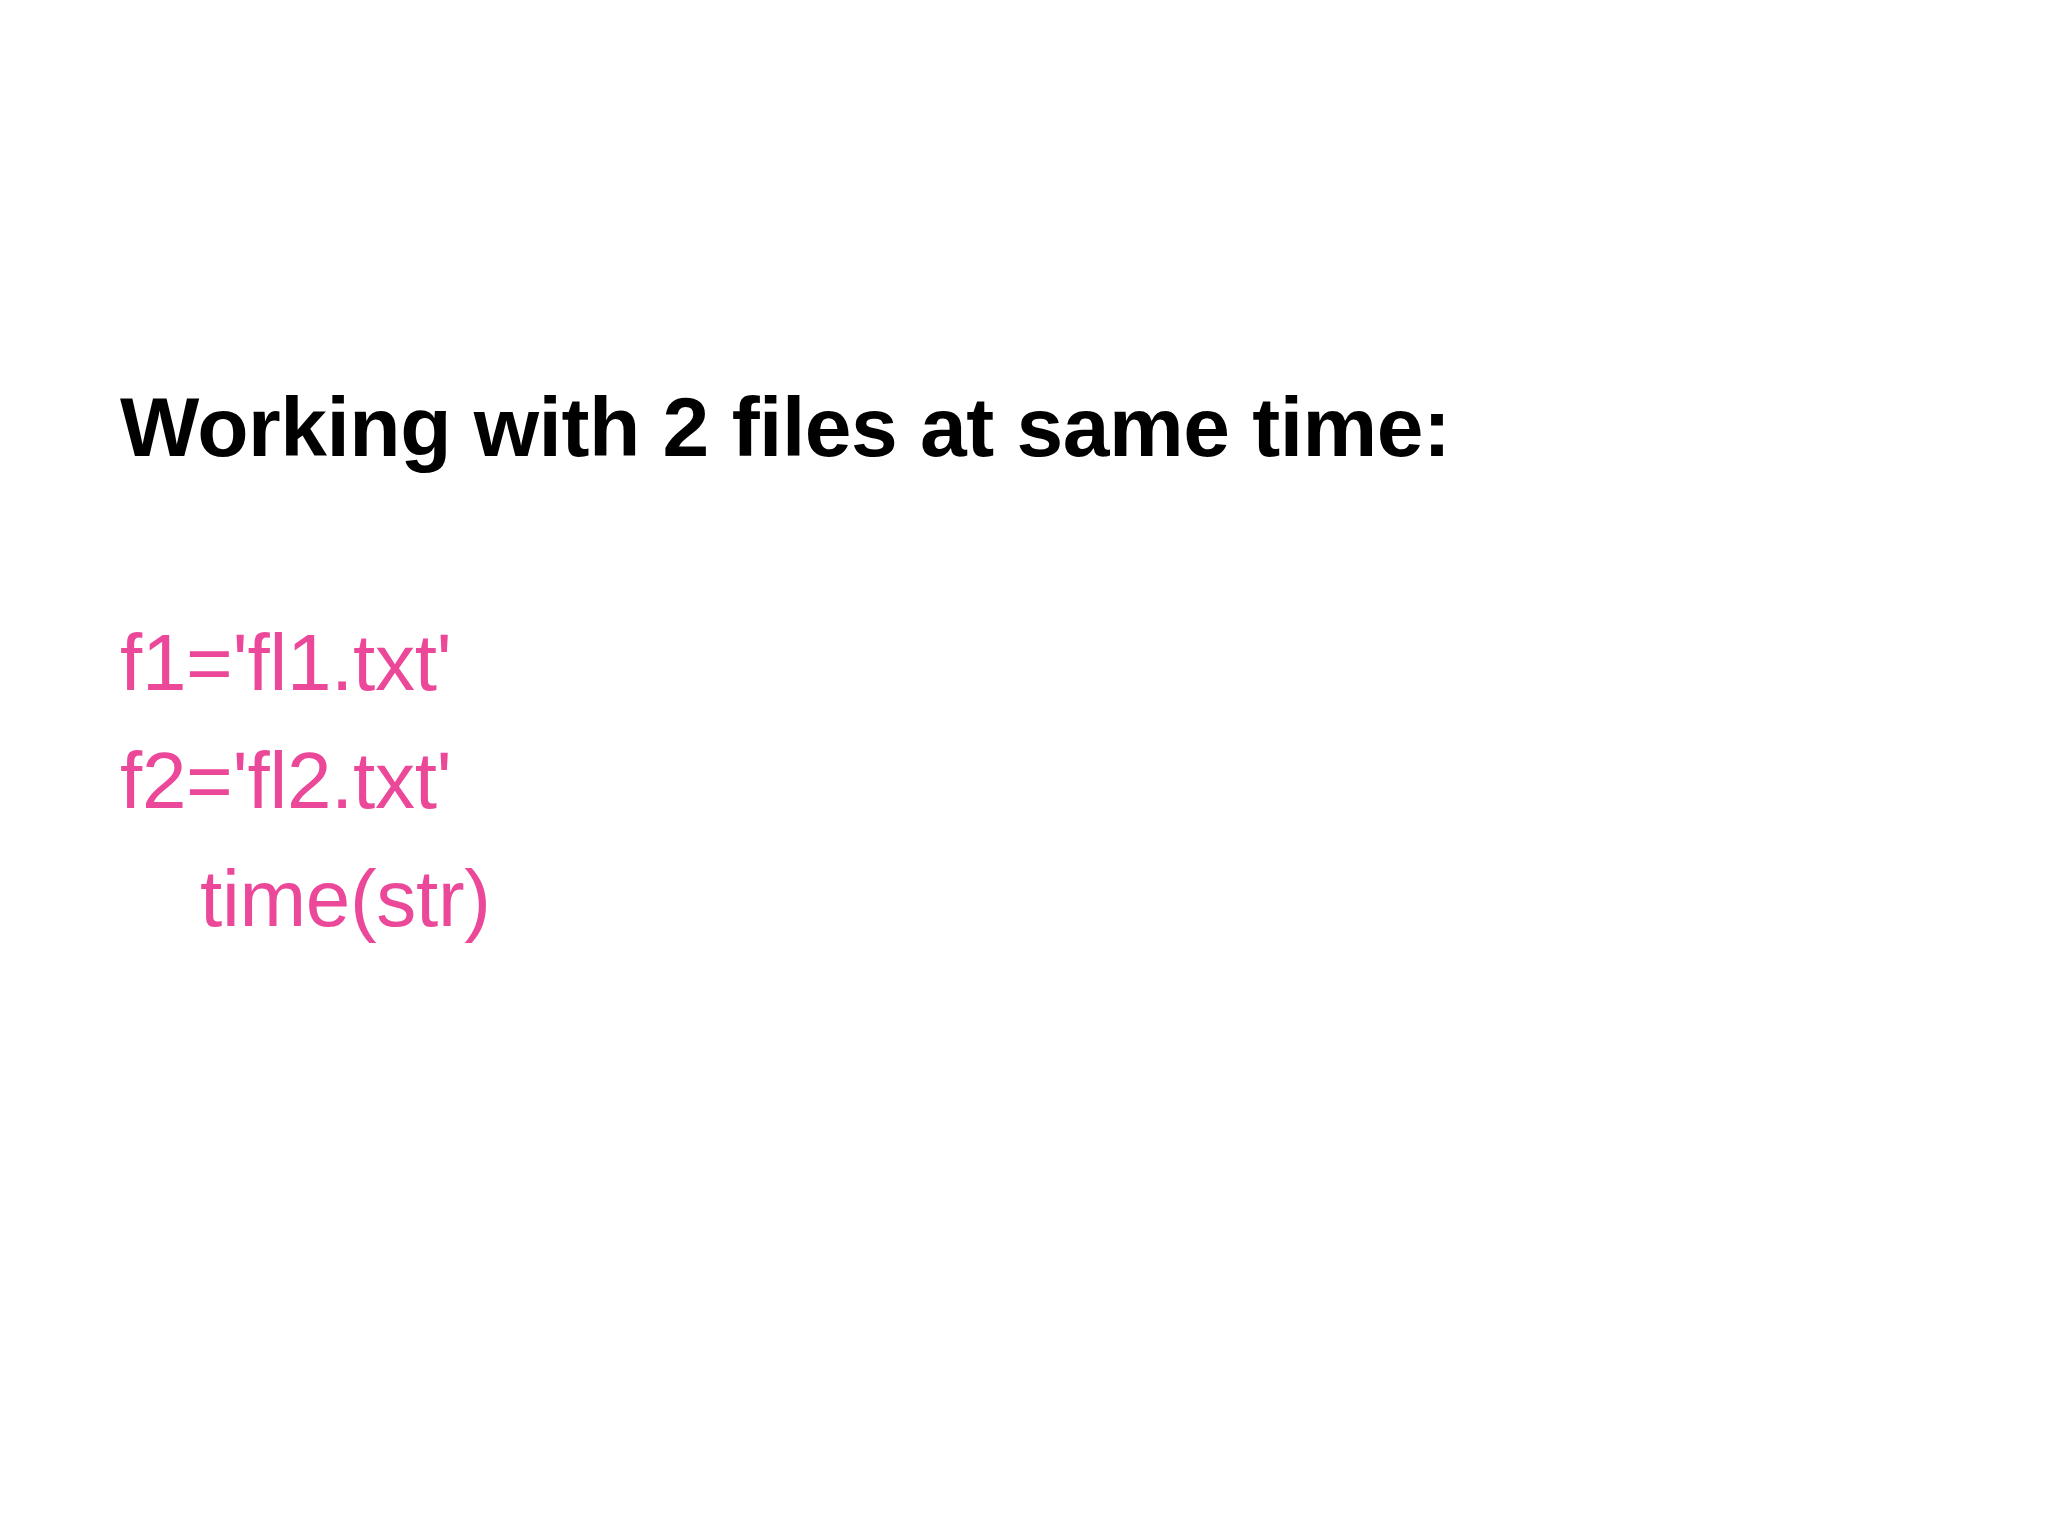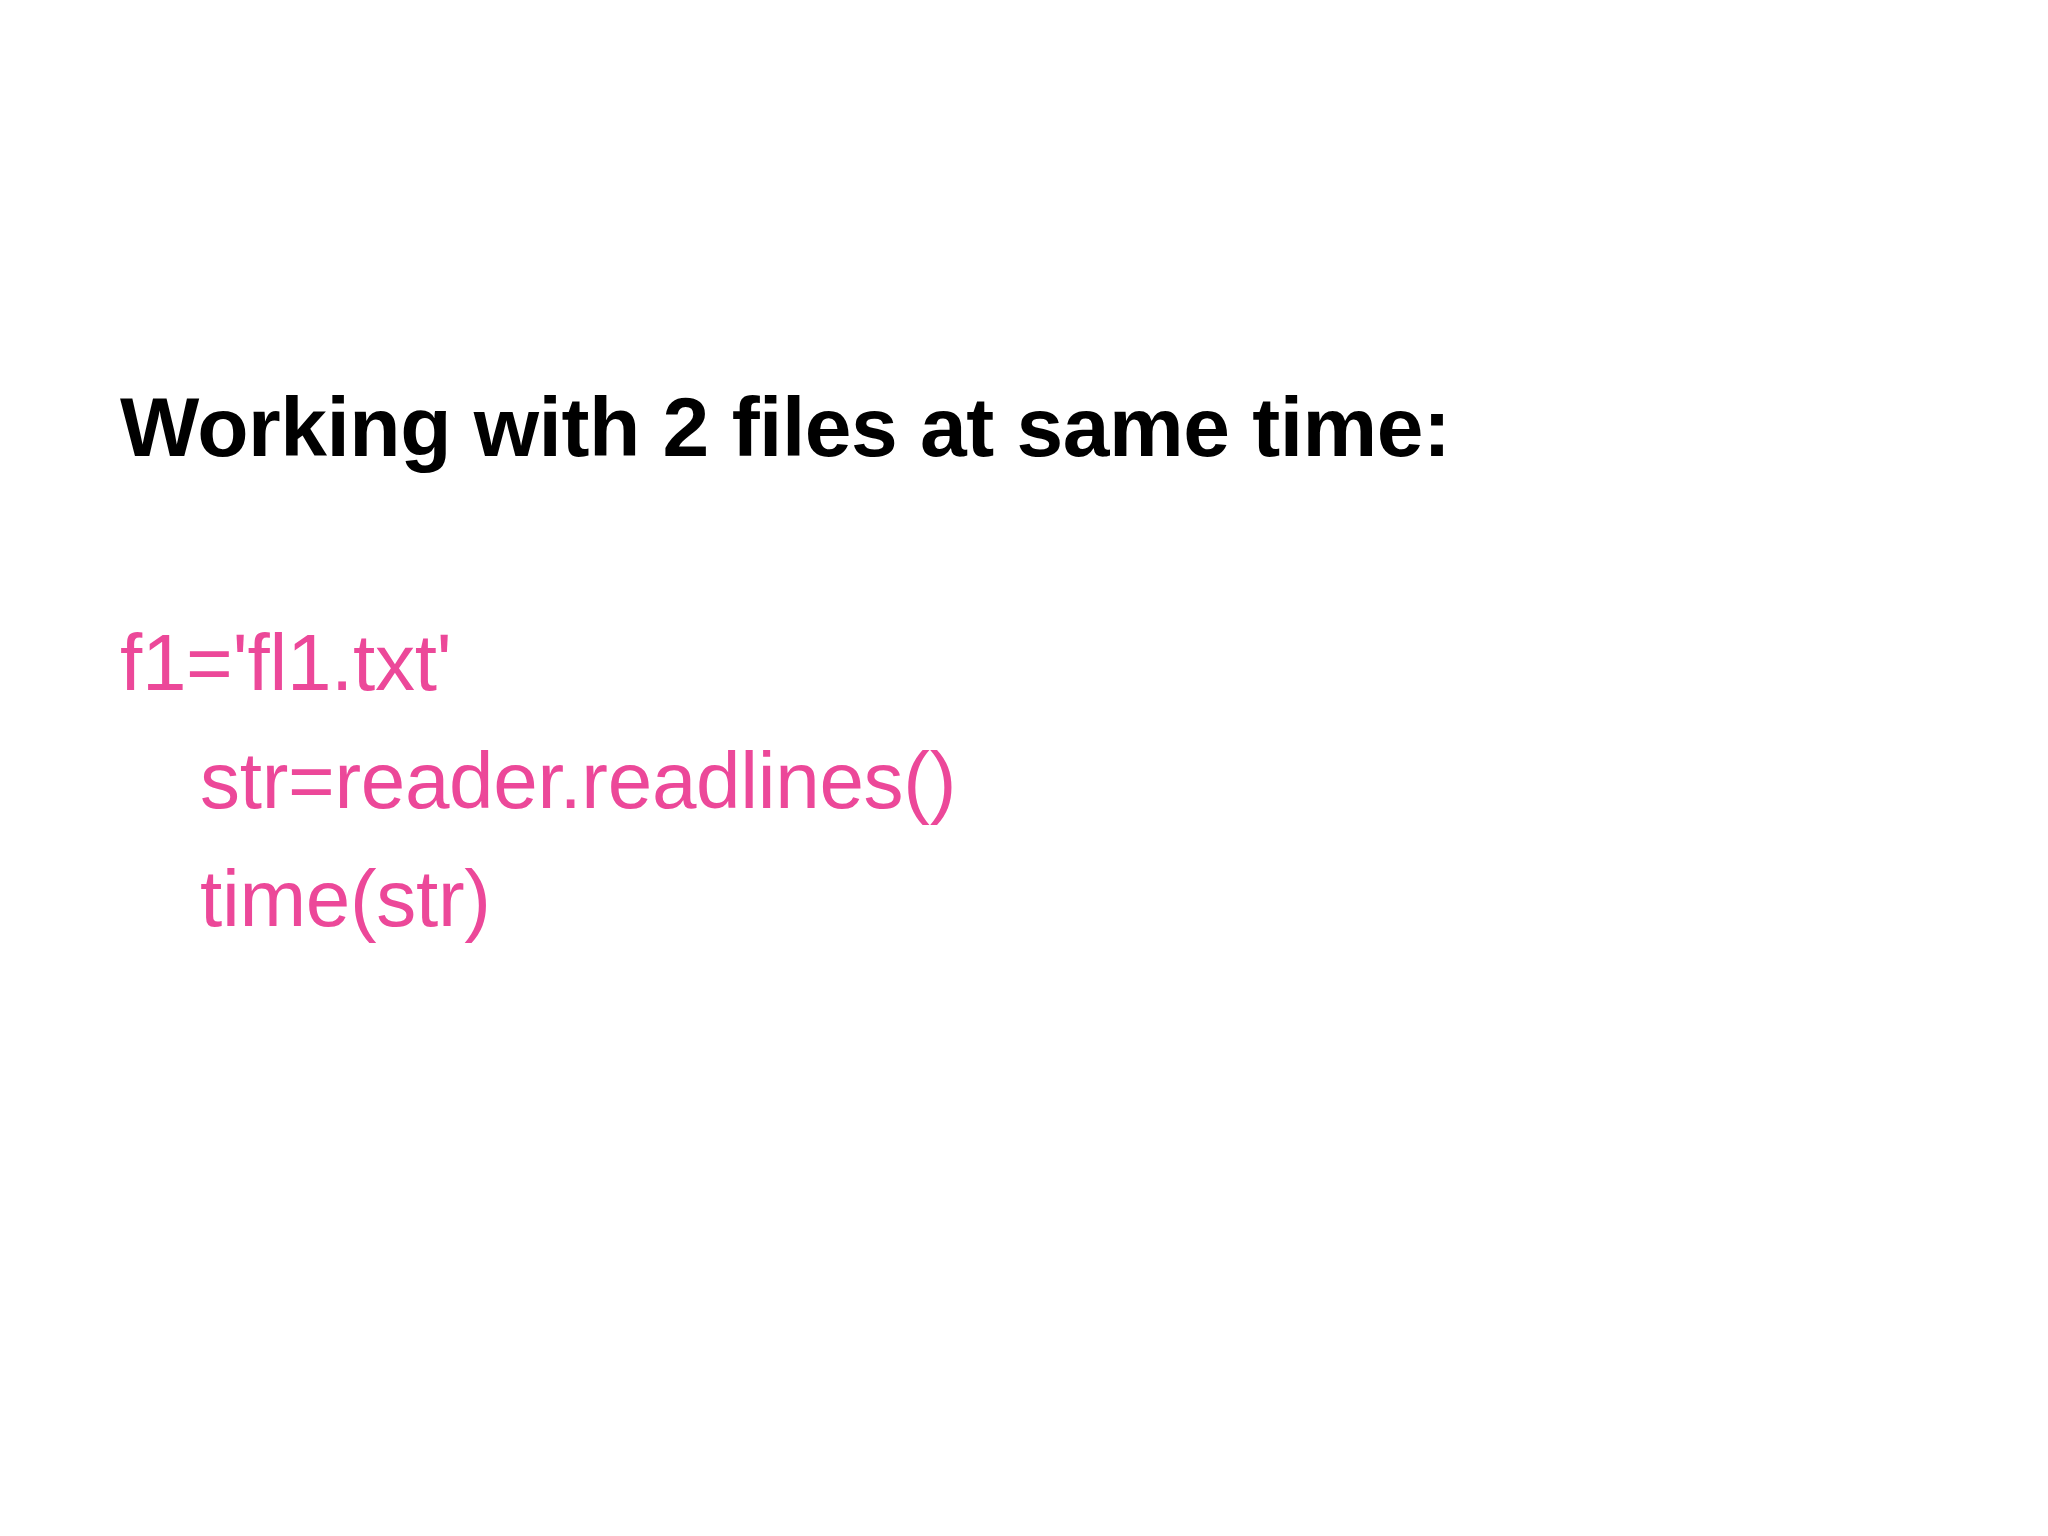--- a/index.html
+++ b/index.html
@@ -75,23 +75,23 @@
   <div class="content-block">
 
     <div class="slide-heading">Working with 2 files at same time:</div>
 
     <div class="spacer-line"></div>
 
     <div class="code-list">
 
       <div class="code-line">f1='fl1.txt'</div>
 
+      <div class="code-line">f2='fl2.txt'</div>
 
 
-      <div class="code-line indent-1">str=reader.readlines()</div>
 
       <div class="code-line indent-1">time(str)</div>
 
 
     </div>
 
   </div>
 
 </div>
 

